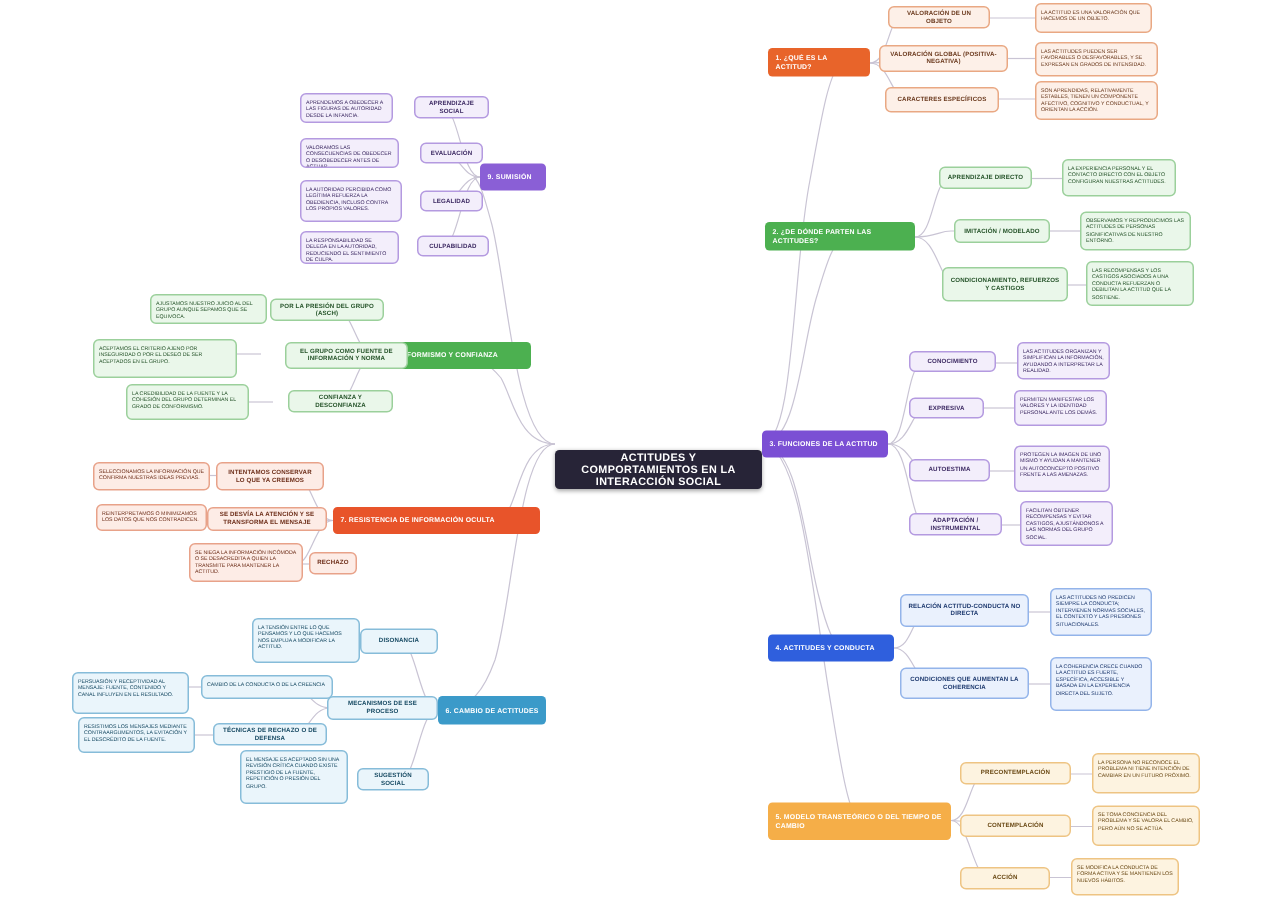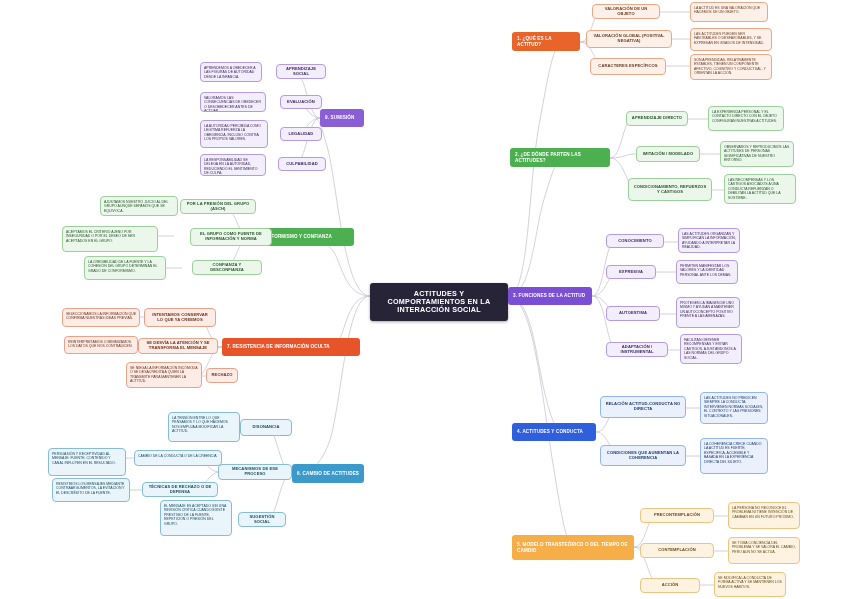--- a/index.html
+++ b/index.html
@@ -110,21 +110,21 @@
       <path d="M320,118 C 308,118 306,102 296,102 L 284,102"></path>
       <path d="M320,118 C 308,118 306,134 296,134 L 284,134"></path>
       <path d="M320,118 C 308,118 306,162 296,164 L 284,164"></path>
       <path d="M250,72 L 236,72"></path>
         <path d="M248,102 L 234,102"></path>
       <path d="M246,134 L 232,134"></path>
         <path d="M250,164 L 236,164"></path>
     </g>
   </svg>
 
-  <div class="node center" style="left:370px;top:283px;width:138px;height:38px;">ACTITUDES Y COMPORTAMIENTOS EN LA INTERACCIÓN SOCIAL</div>
+  <div class="node center" style="left:370px;top:300px;width:138px;height:26px;">ACTITUDES Y COMPORTAMIENTOS EN LA INTERACCIÓN SOCIAL</div>
 
   <div class="c-orange">
     <div class="node branch" style="left:512px;top:32px;width:68px;height:19px;background:#e8642a;">1. ¿QUÉ ES LA ACTITUD?</div>
     <div class="node sub" style="left:592px;top:4px;width:68px;height:15px;">VALORACIÓN DE UN OBJETO</div>
     <div class="node leaf" style="left:690px;top:2px;width:78px;height:20px;">LA ACTITUD ES UNA VALORACIÓN QUE HACEMOS DE UN OBJETO.</div>
     <div class="node sub" style="left:586px;top:30px;width:86px;height:18px;">VALORACIÓN GLOBAL (POSITIVA-NEGATIVA)</div>
     <div class="node leaf" style="left:690px;top:28px;width:82px;height:23px;">LAS ACTITUDES PUEDEN SER FAVORABLES O DESFAVORABLES, Y SE EXPRESAN EN GRADOS DE INTENSIDAD.</div>
     <div class="node sub" style="left:590px;top:58px;width:76px;height:17px;">CARACTERES ESPECÍFICOS</div>
     <div class="node leaf" style="left:690px;top:54px;width:82px;height:26px;">SON APRENDIDAS, RELATIVAMENTE ESTABLES, TIENEN UN COMPONENTE AFECTIVO, COGNITIVO Y CONDUCTUAL, Y ORIENTAN LA ACCIÓN.</div>
   </div>

